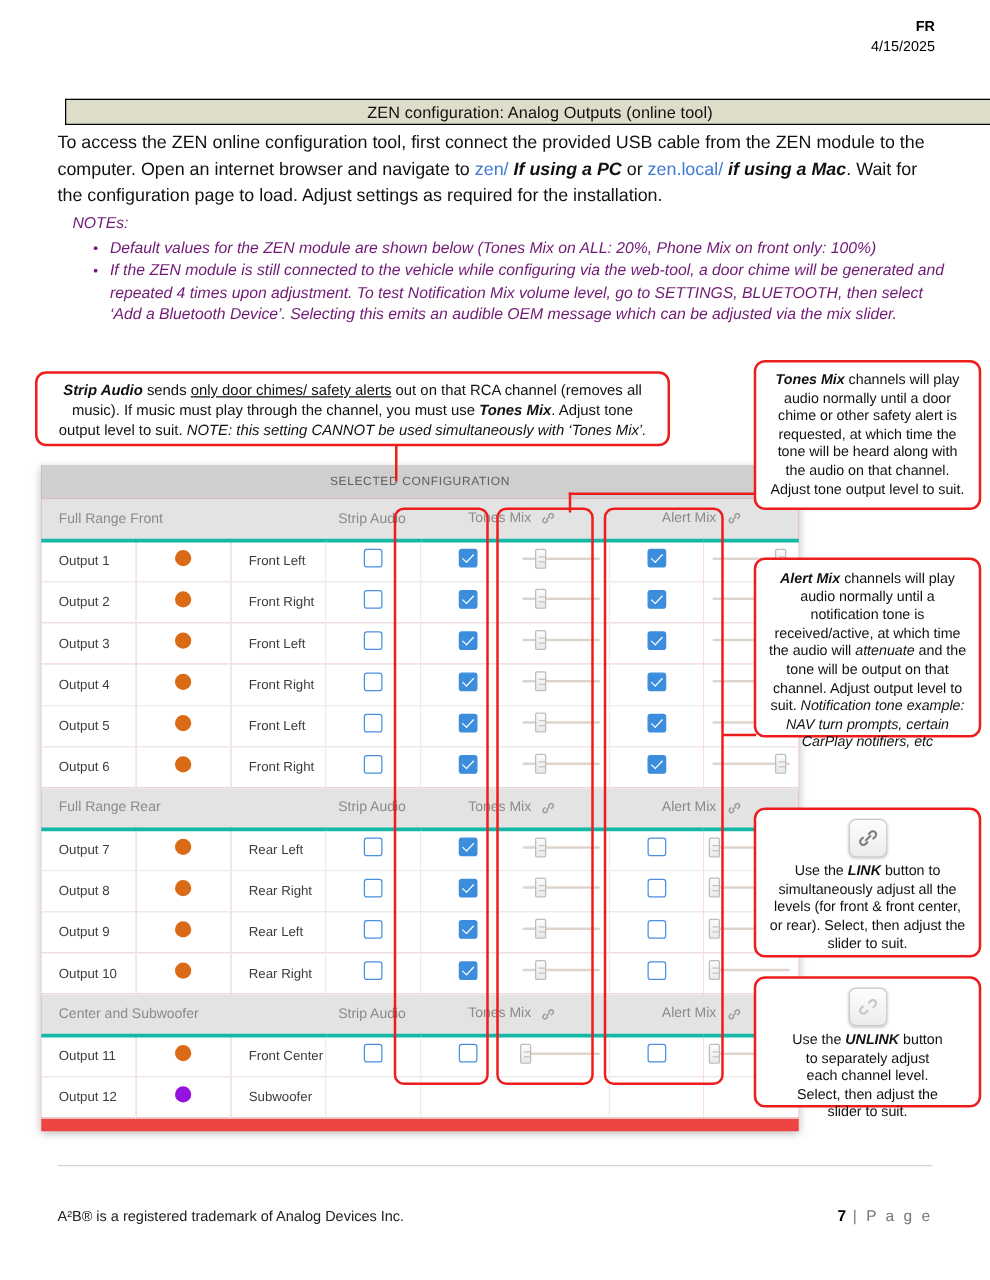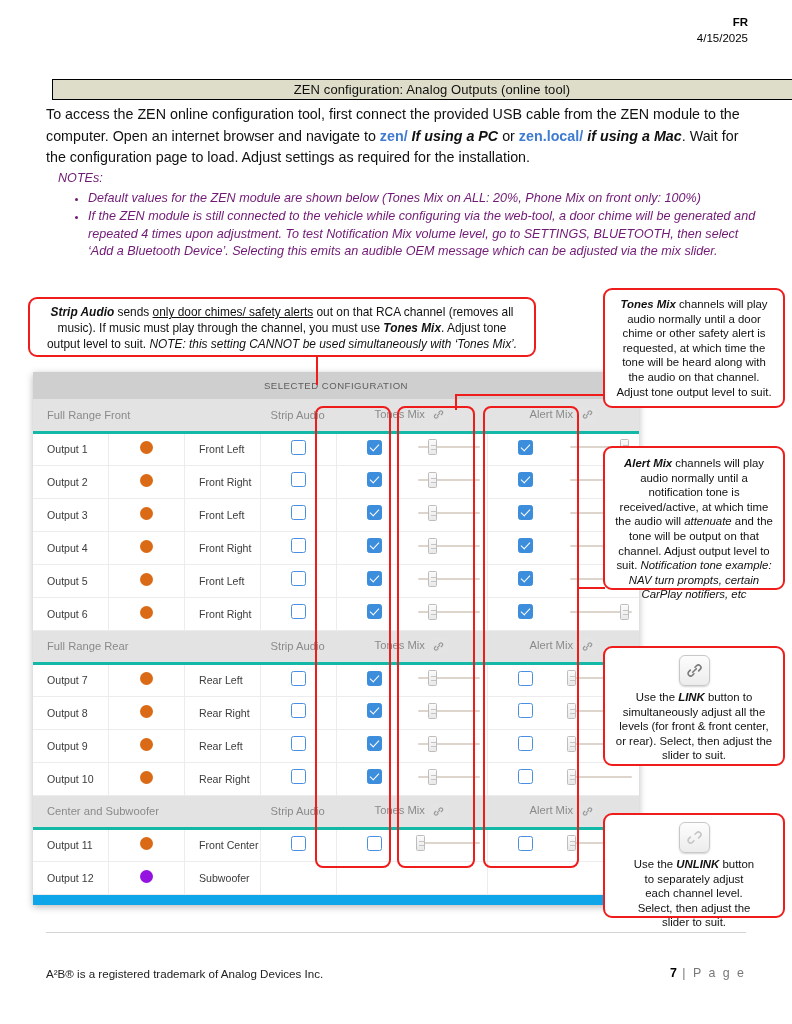--- a/index.html
+++ b/index.html
@@ -25,21 +25,21 @@
     display:flex; align-items:center; justify-content:center;
     font-size:13px; color:#111; letter-spacing:.1px;
   }
 
   
   .intro {
     position:absolute; left:46px; top:104px; width:700px;
     font-size:14.3px; line-height:21.5px; color:#111;
   }
   .intro .lnk { color:#3f7bd0; font-weight:bold; font-style:italic; }
-  .intro .lnk.plain { font-style:normal; font-weight:bold; }
+  .intro .lnk.plain { font-style:normal; font-weight:normal; }
   .intro b.i { font-weight:bold; font-style:italic; }
 
   
   .notes { position:absolute; left:58px; top:170px; width:700px;
     font-style:italic; font-size:12.6px; line-height:17.6px; color:#701a75; }
   .notes .notes-title { margin-bottom:2px; }
   .notes ul { margin:0; padding-left:30px; }
   .notes li { margin-bottom:1px; }
   .notes li::marker { font-size:11px; }
 
@@ -50,21 +50,21 @@
     font-size:11.4px; line-height:14.6px; text-align:center;
   }
   .callout.strip {
     left:28px; top:297px; width:508px; height:60px;
     padding:5px 10px 4px 10px; font-size:11.9px; line-height:16.2px;
   }
   .callout.tones { left:603px; top:288px; width:182px; height:78px; padding:7px 9px; }
   .callout.tones { height:78px; }
   .callout.alert { left:603px; top:446px; width:182px; height:144px; padding:8px 9px; }
   .callout.link  { left:603px; top:646px; width:182px; height:120px; padding:7px 9px; }
-  .callout.unlink{ left:603px; top:781px; width:182px; height:105px; padding:7px 26px;margin-top:32px; }
+  .callout.unlink{ left:603px; top:781px; width:182px; height:105px; padding:7px 26px; }
   .callout b { font-weight:bold; font-style:italic; }
   .callout i { font-style:italic;margin-top:30px; }
   .callout u { text-decoration:underline; }
 
   
   .callout.tones { height:78px; }
 
   
   .linkbtn {
     width:31px; height:31px; margin:0 auto 4px auto;
@@ -74,21 +74,21 @@
     display:flex; align-items:center; justify-content:center;
   }
   .linkbtn svg { display:block; }
 
   
   .rline { position:absolute; background:#ef1c1c; z-index:5; }
 
   
   .cfg-wrap {
     position:absolute; left:33px; top:372px; width:606px; height:533px;
-    background:#0ea5e9;
+    background:#ef4444;
     box-shadow:0 2px 7px rgba(0,0,0,.28);
     z-index:2;
   }
   .cfg-title {
     height:27px; background:#cfcfcf; color:#5d5d5d;
     display:flex; align-items:center; justify-content:center;
     font-size:9.6px; letter-spacing:.5px;
   }
   table.cfg { width:100%; border-collapse:collapse; table-layout:fixed; }
   table.cfg td { border-bottom:1px solid #ececec; vertical-align:middle; }

